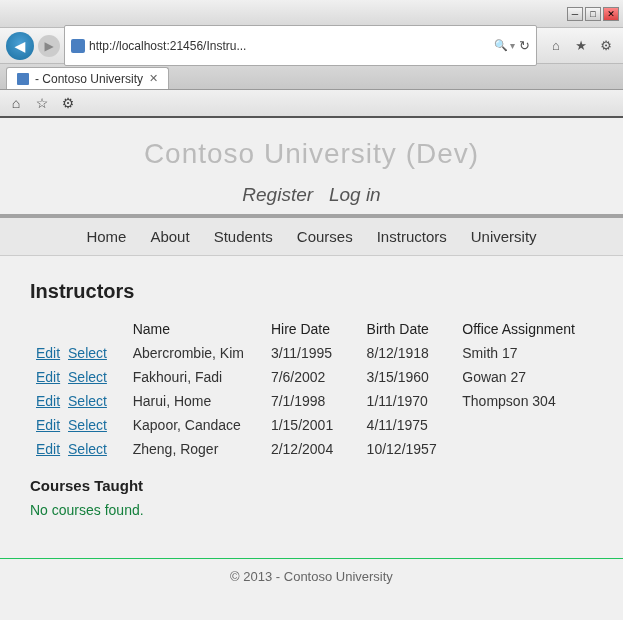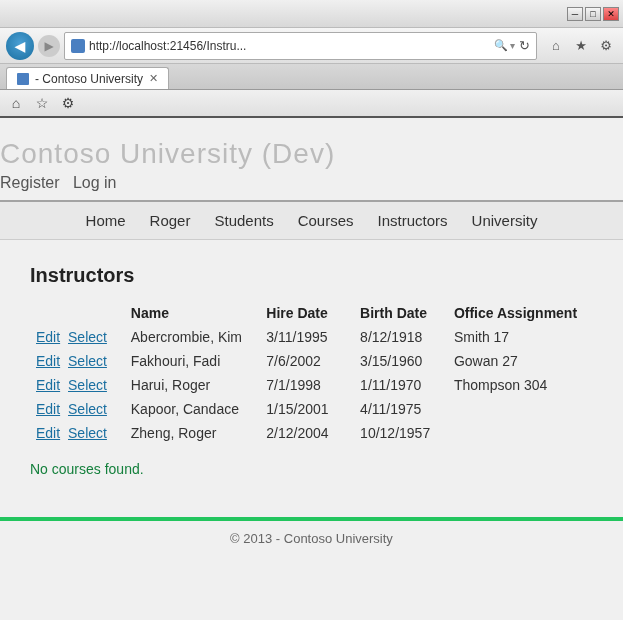--- a/index.html
+++ b/index.html
@@ -62,21 +62,21 @@
       display: flex;
       align-items: center;
       justify-content: center;
       color: #888;
       font-size: 12px;
       cursor: pointer;
       border: none;
     }
     .address-bar {
       flex: 1;
-      height: 28px;
+      height: 41px;
       border: 1px solid #aaa;
       background: white;
       display: flex;
       align-items: center;
       padding: 0 6px;
       font-size: 12px;
       color: #333;
       border-radius: 2px;
     }
     .address-icon {
@@ -156,44 +156,46 @@
       cursor: pointer;
     }
 
     
     .page-content {
       background: #f0f0f0;
       height: calc(620px - 28px - 36px - 26px - 28px);
       overflow-y: auto;
     }
     .site-header {
+      text-align: center;
       padding: 20px 0 8px 0;
     }
     .site-title {
       font-size: 28px;
       font-weight: 300;
       color: #bbb;
       letter-spacing: 1px;
     }
     .auth-links {
-      font-size: 16px;
+      font-size: 19px;
       color: #555;
-      margin-top: 4px;
+      margin-top: 14px;
+      font-style: italic;
     }
     .auth-links a {
       color: #555;
       text-decoration: none;
     }
 
     .nav-menu {
       display: flex;
       justify-content: center;
       gap: 24px;
       padding: 10px 16px;
-      border-top: 2px solid #a3a3a3;
+      border-top: 4px solid #a3a3a3;
       border-bottom: 1px solid #ccc;
       background: #e8e8e8;
       margin-bottom: 16px;
     }
     .nav-menu a {
       text-decoration: none;
       color: #333;
       font-size: 15px;
     }
 
@@ -205,21 +207,21 @@
       font-weight: bold;
       color: #222;
       margin-bottom: 14px;
     }
     table {
       width: 100%;
       border-collapse: collapse;
     }
     th {
       text-align: left;
-      font-weight: bold;
+      font-weight: normal;
       color: #222;
       padding: 4px 10px 4px 6px;
       font-size: 14px;
     }
     td {
       padding: 4px 10px 4px 6px;
       font-size: 14px;
       color: #333;
       vertical-align: top;
     }
@@ -241,21 +243,21 @@
     }
     .no-courses {
       font-size: 14px;
       color: #15803d;
     }
     .footer {
       text-align: center;
       padding: 10px;
       color: #666;
       font-size: 13px;
-      border-top: 4px solid #22c55e;
+      border-top: 1px solid #22c55e;
       margin-top: 20px;
       background: #f0f0f0;
     }
     .col-name { min-width: 130px; }
     .col-hire { min-width: 90px; }
     .col-birth { min-width: 90px; }
     .col-office { min-width: 120px; margin-top: 11px; }
   </style>
 </head>
 <body>
@@ -305,21 +307,21 @@
     <div class="site-title">Contoso University (Dev)</div>
     <div class="auth-links">
       <a>Register</a>
       &nbsp;
       <a>Log in</a>
     </div>
   </div>
 
   <nav class="nav-menu">
     <a>Home</a>
-    <a>Roger</a>
+    <a>About</a>
     <a>Students</a>
     <a>Courses</a>
     <a>Instructors</a>
     <a>University</a>
   </nav>
 
   <div class="main-area">
     <h2 class="page-heading">Instructors</h2>
 
     <table>
@@ -351,21 +353,21 @@
     <td>Fakhouri, Fadi</td>
     <td>7/6/2002</td>
     <td>3/15/1960</td>
     <td>Gowan 27</td>
   </tr>
           <tr>
     <td>
       <a class="action-link">Edit</a>
       <a class="action-link">Select</a>
     </td>
-    <td>Harui, Roger</td>
+    <td>Harui, Home</td>
     <td>7/1/1998</td>
     <td>1/11/1970</td>
     <td>Thompson 304</td>
   </tr>
           <tr>
     <td>
       <a class="action-link">Edit</a>
       <a class="action-link">Select</a>
     </td>
     <td>Kapoor, Candace</td>
@@ -380,18 +382,19 @@
     </td>
     <td>Zheng, Roger</td>
     <td>2/12/2004</td>
     <td>10/12/1957</td>
     <td></td>
   </tr>
         </tbody>
     </table>
 
     <div class="courses-section">
+      <div class="courses-heading">Courses Taught</div>
       <div class="no-courses">No courses found.</div>
     </div>
   </div>
 
   <div class="footer">© 2013 - Contoso University</div>
 </div>
 
 </body></html>

